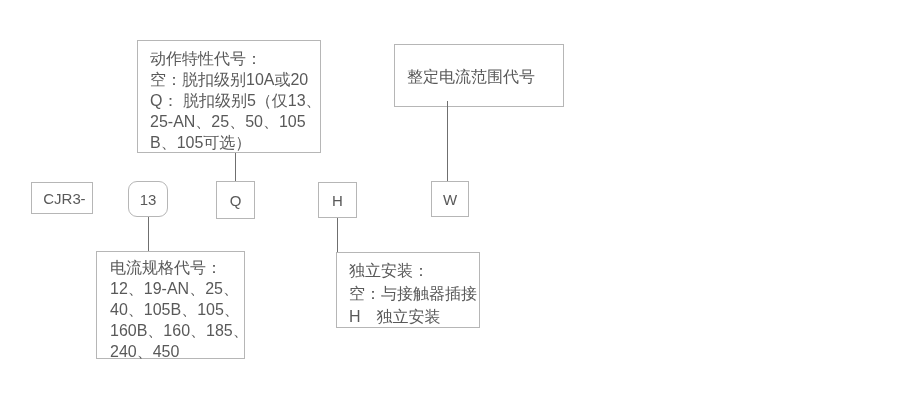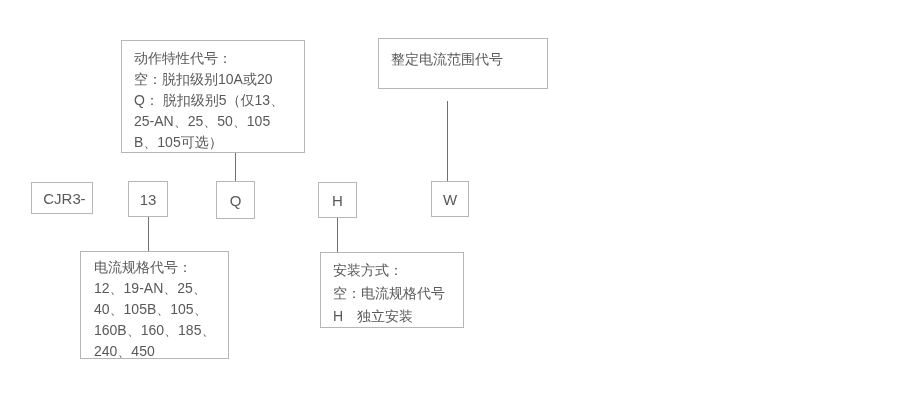--- a/index.html
+++ b/index.html
@@ -18,40 +18,41 @@
     width: 900px;
     height: 400px;
     background: var(--background);
     overflow: hidden;
     color: var(--text);
   }
   .callout {
     position: absolute;
     border: 1px solid var(--border);
     background: var(--background);
-    font-size: 14px;
+    font-size: 16px;
     color: var(--text);
+    margin-left: 16px;
   }
   .callout .line { white-space: nowrap; }
   .callout-trip   { left: 121px; top: 40px;  width: 184px; height: 113px; padding: 7px 0 0 12px; line-height: 21px; }
-  .callout-range  { left: 378px; top: 38px;  width: 170px; height: 51px;  padding: 8px 0 0 12px; line-height: 24px; }
+  .callout-range  { left: 378px; top: 44px;  width: 170px; height: 63px;  padding: 20px 0 0 12px; line-height: 24px; }
   .callout-spec   { left: 80px;  top: 251px; width: 149px; height: 108px; padding: 5px 0 0 13px; line-height: 21px; }
   .callout-mount  { left: 320px; top: 252px; width: 144px; height: 76px;  padding: 6px 0 0 12px; line-height: 23px; }
   .code-box {
     position: absolute;
     border: 1px solid var(--border);
     background: var(--background);
     display: flex;
     align-items: center;
     justify-content: center;
     font-size: 15px;
     color: var(--text);
   }
   .code-prefix { left: 31px;  top: 182px; width: 62px; height: 32px; }
-  .code-spec   { left: 128px; top: 181px; width: 40px; height: 36px; }
+  .code-spec   { left: 128px; top: 181px; width: 40px; height: 36px; border-radius: 9px; }
   .code-trip   { left: 216px; top: 181px; width: 39px; height: 38px; }
   .code-mount  { left: 318px; top: 182px; width: 39px; height: 36px; }
   .code-range  { left: 431px; top: 181px; width: 38px; height: 36px; }
   .separator {
     position: absolute;
     left: 76px; top: 182px; width: 14px; height: 32px;
     display: flex; align-items: center; justify-content: center;
     font-size: 15px; color: var(--text);
   }
   .connector {
@@ -83,22 +84,22 @@
 
   <div class="callout callout-spec">
     <div class="line">电流规格代号：</div>
     <div class="line">12、19-AN、25、</div>
     <div class="line">40、105B、105、</div>
     <div class="line">160B、160、185、</div>
     <div class="line">240、450</div>
   </div>
 
   <div class="callout callout-mount">
-    <div class="line">安装方式：</div>
-    <div class="line">空：电流规格代号</div>
+    <div class="line">独立安装：</div>
+    <div class="line">空：与接触器插接</div>
     <div class="line">H　独立安装</div>
   </div>
 
   <div class="code-box code-prefix">CJR3</div>
   <div class="separator">-</div>
   <div class="code-box code-spec">13</div>
   <div class="code-box code-trip">Q</div>
   <div class="code-box code-mount">H</div>
   <div class="code-box code-range">W</div>
 

